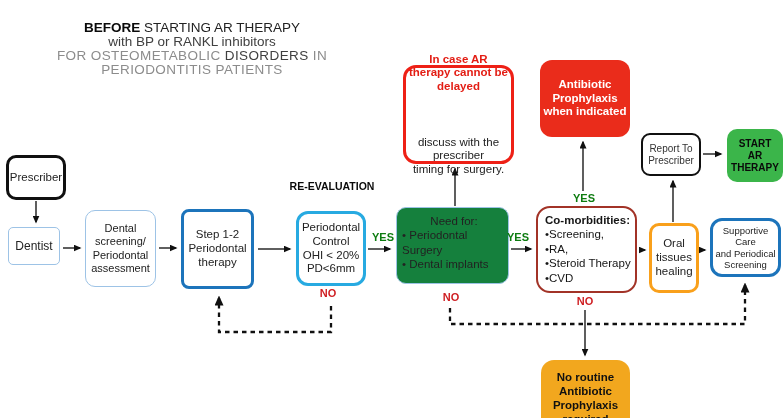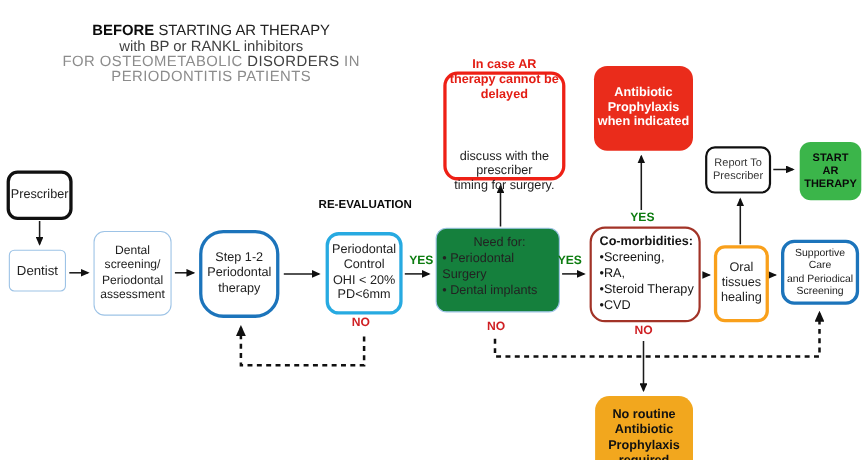--- a/index.html
+++ b/index.html
@@ -17,21 +17,21 @@
   }
   
   #title{left:0;top:3;width:384px;text-align:center;line-height:14px;font-size:13.5px;color:#222;}
   #title .t1b{font-weight:bold;color:#0a0a0a;}
   #title .green{color:#404040;}
   #title .gray{color:#8c8c8c;letter-spacing:.4px;}
   
   #prescriber{left:6px;top:134px;width:60px;height:45px;border:3px solid #101010;border-radius:10px;font-size:11.5px;}
   #dentist{left:8px;top:206px;width:52px;height:38px;border:1.5px solid #9dc3e6;border-radius:5px;font-size:12px;}
   #screening{left:85px;top:189px;width:71px;height:77px;border:1.5px solid #9dc3e6;border-radius:10px;font-size:11px;}
-  #step12{left:181px;top:188px;width:73px;height:80px;border:3px solid #1c74bb;border-radius:22px;font-size:11.5px;}
+  #step12{left:181px;top:188px;width:73px;height:80px;border:3px solid #1c74bb;border-radius:8px;font-size:11.5px;}
   #reeval{left:282px;top:159px;width:100px;text-align:center;font-weight:bold;font-size:10.5px;color:#0a0a0a;}
   #control{left:296px;top:190px;width:70px;height:75px;border:3px solid #27aae1;border-radius:12px;font-size:11.5px;}
   #need{left:396px;top:186px;width:113px;height:77px;border:1.5px solid #9dc3e6;border-radius:10px;
         font-size:11.5px;padding:7px 2px 16px 5px;background:#15803d;color:#222;}
   #need .bt{text-align:center;margin-bottom:1px;}
   .bullets{text-align:left;line-height:1.28;}
   #comorb{left:536px;top:185px;width:101px;height:87px;border:2.5px solid #a23327;border-radius:14px;
         font-size:11.5px;padding:6px 2px 0 7px;background:#fff;color:#151515;}
   #comorb .bt{font-weight:bold;text-align:left;margin-bottom:1px;}
   #oral{left:649px;top:202px;width:50px;height:70px;border:3px solid #f9a01b;border-radius:10px;font-size:11.5px;}

